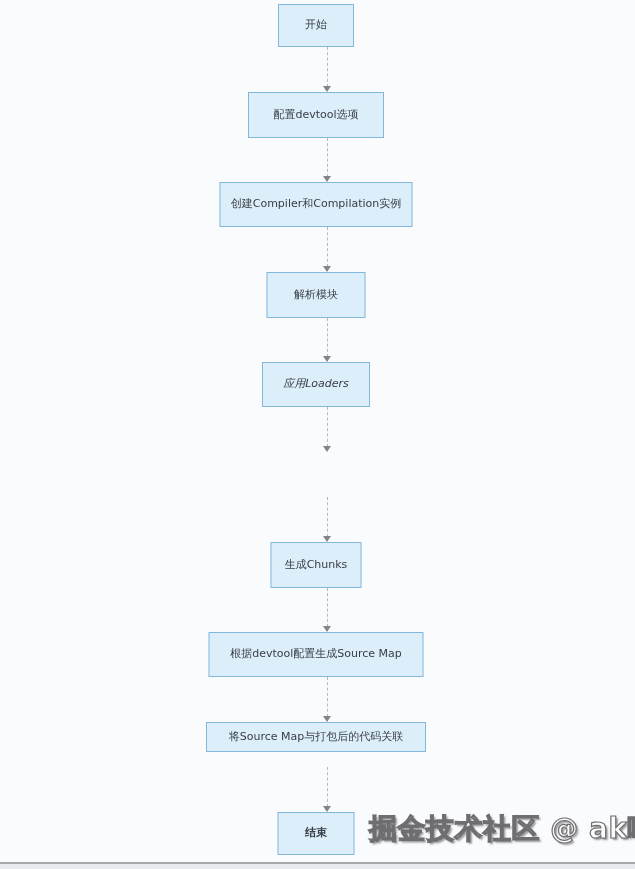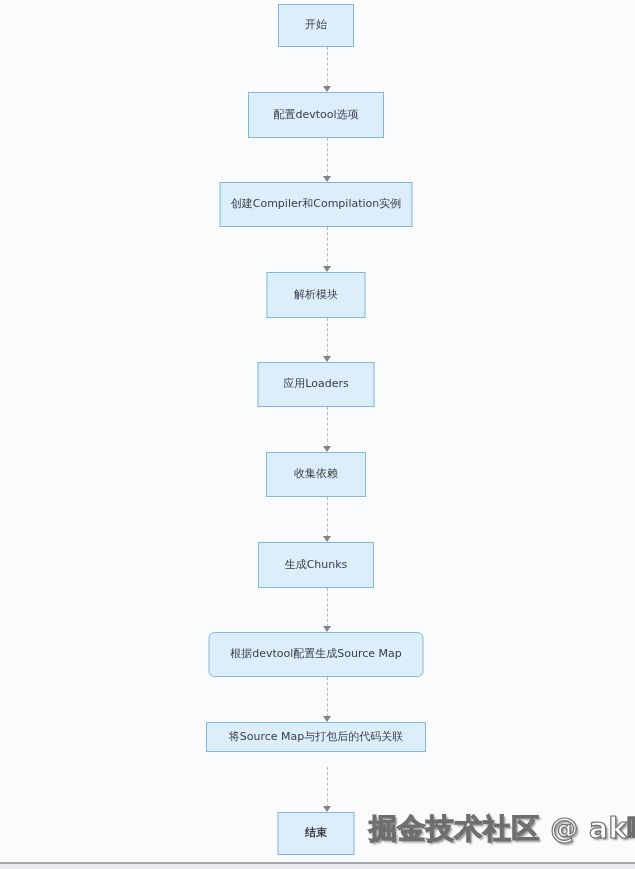--- a/index.html
+++ b/index.html
@@ -28,24 +28,24 @@
     display: flex;
     align-items: center;
     justify-content: center;
     text-align: center;
     white-space: nowrap;
   }
   .n0 { top: 4px;   width: 76px;  height: 43px; }
   .n1 { top: 92px;  width: 136px; height: 46px; }
   .n2 { top: 182px; width: 193px; height: 45px; }
   .n3 { top: 272px; width: 99px;  height: 46px; }
-  .n4 { top: 362px; width: 117px; height: 45px; }
+  .n4 { top: 362px; width: 108px; height: 45px; font-style: italic; }
   .n5 { top: 452px; width: 100px; height: 45px; }
-  .n6 { top: 542px; width: 116px; height: 46px; }
-  .n7 { top: 632px; width: 215px; height: 45px; border-radius: 6px; }
+  .n6 { top: 542px; width: 91px; height: 46px; }
+  .n7 { top: 632px; width: 215px; height: 45px; }
   .n8 { top: 722px; width: 220px; height: 30px; }
   .n9 { top: 812px; width: 77px;  height: 43px; font-weight: bold; }
   
   .edge {
     position: absolute;
     left: 327px;
     width: 0;
   }
   .edge::before {
     content: "";
@@ -117,21 +117,20 @@
 
   <div class="node n2">创建Compiler和Compilation实例</div>
   <div class="edge e2"></div>
 
   <div class="node n3">解析模块</div>
   <div class="edge e3"></div>
 
   <div class="node n4">应用Loaders</div>
   <div class="edge e4"></div>
 
-  <div class="node n5">收集依赖</div>
   <div class="edge e5"></div>
 
   <div class="node n6">生成Chunks</div>
   <div class="edge e6"></div>
 
   <div class="node n7">根据devtool配置生成Source Map</div>
   <div class="edge e7"></div>
 
   <div class="node n8">将Source Map与打包后的代码关联</div>
   <div class="edge e8"></div>

